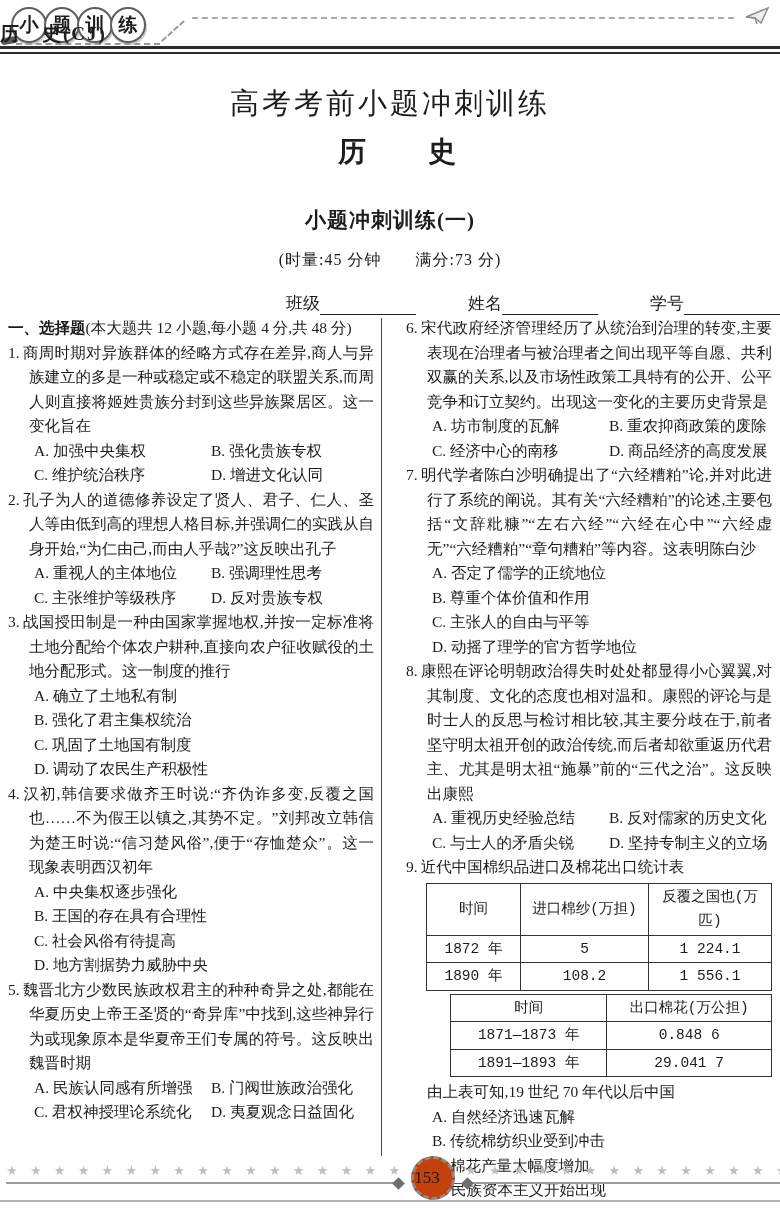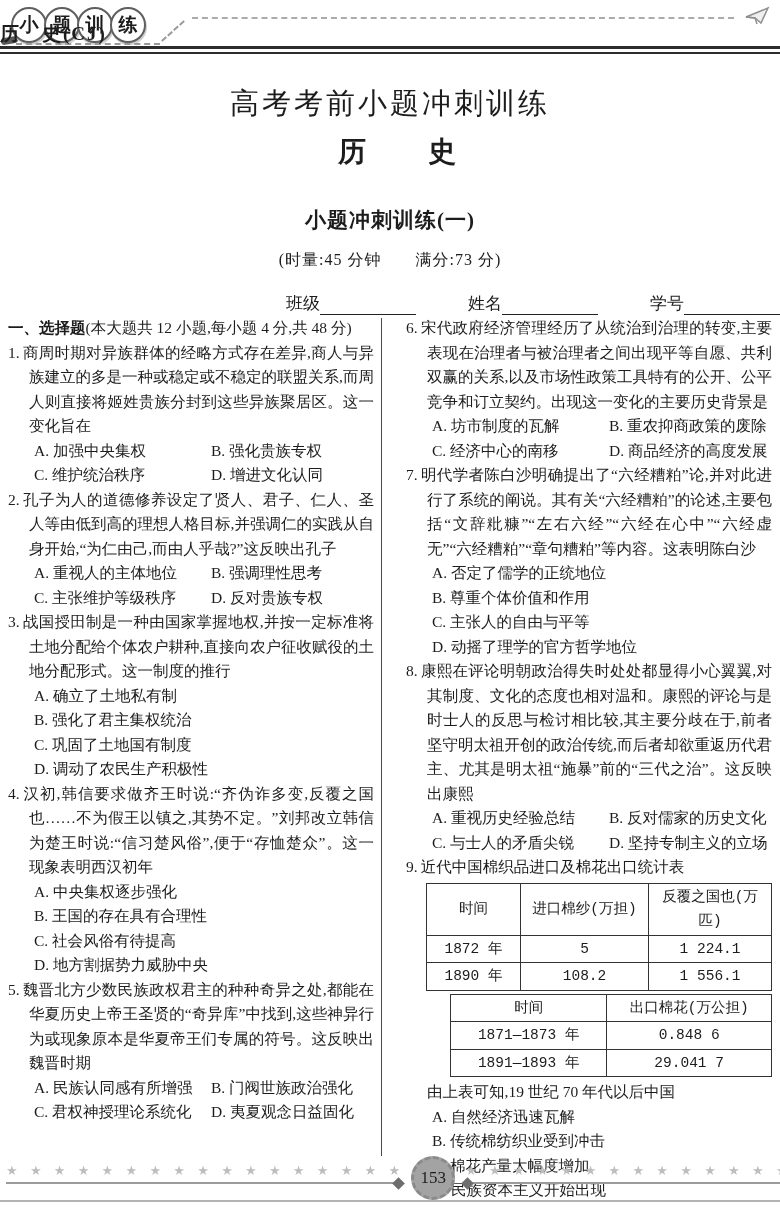--- a/index.html
+++ b/index.html
@@ -53,21 +53,21 @@
 
   
   .footer{position:absolute;top:1156px;left:6px;right:6px;display:flex;align-items:flex-start;}
   .fside{flex:1;position:relative;padding-top:7px;}
   .stars{text-align:center;font-size:13px;letter-spacing:1px;word-spacing:7px;color:#bdbdbd;white-space:nowrap;overflow:hidden;height:17px;}
   .sline{margin-top:2px;border-top:2px solid #9c9c9c;position:relative;}
   .diamond{width:9px;height:9px;background:#6e6e6e;position:absolute;transform:rotate(45deg);top:-5px;}
   .fside.l .diamond{right:-2px;}
   .fside.r .diamond{left:-2px;}
   .pagenum{width:38px;height:38px;margin:0 10px;border:3px dashed #8a8a8a;border-radius:50%;
-           display:flex;align-items:center;justify-content:center;font-size:17px;flex:0 0 auto;background:#a3a3a3;}
+           display:flex;align-items:center;font-size:17px;flex:0 0 auto;background:#c2410c;}
   .bottom-rule{position:absolute;top:1200px;left:0;width:100%;border-top:2px solid #b3b3b3;}
 </style>
 </head>
 <body>
 
 <div class="page">
 
   <div class="hdr">
     <div class="pen-blob"></div>
     <div class="logo">

